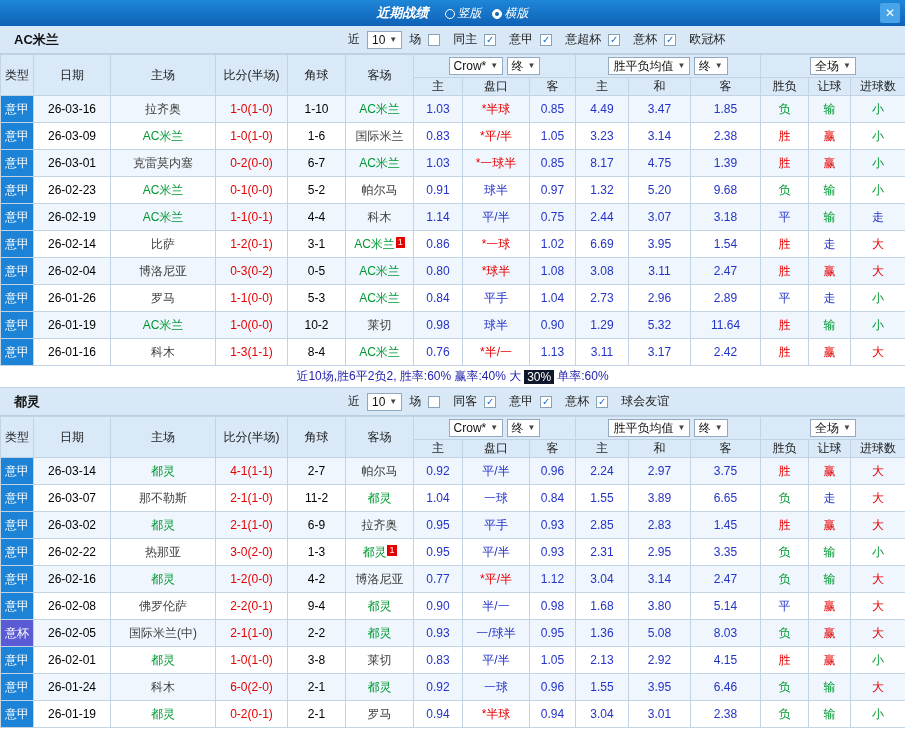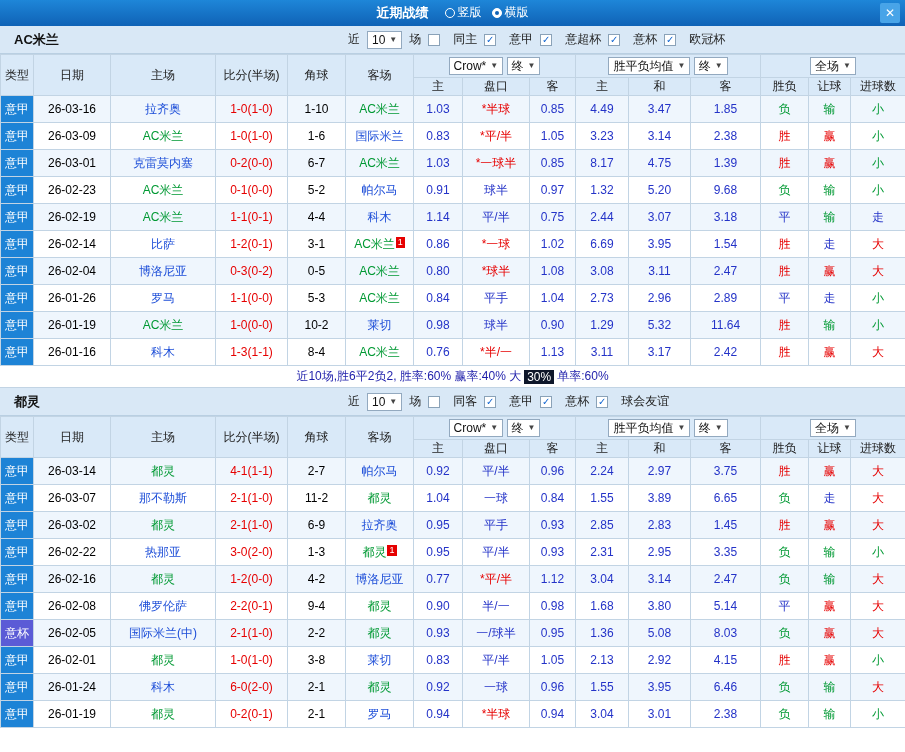--- a/index.html
+++ b/index.html
@@ -2,21 +2,21 @@
 <html><head>
 <meta charset="utf-8">
 <style>
   * { box-sizing: border-box; margin: 0; padding: 0; }
   html,body { width: 905px; height: 752px; overflow: hidden; background: #fff;
     font-family: "Liberation Sans", "DejaVu Sans", sans-serif; font-size: 12px; }
 
   
   .titlebar { height: 26px; background: linear-gradient(180deg,#1e86d8,#0f62b6);
     display: flex; align-items: center; justify-content: center; position: relative; color: #fff; }
-  .title-group { display: flex; align-items: flex-start; }
+  .title-group { display: flex; align-items: flex-end; font-style: italic; }
   .title { font-weight: bold; font-size: 13px; margin-right: 6px; }
   .radio { display: inline-flex; align-items: center; gap: 3px; margin-left: 10px; cursor: pointer; }
   .radio-dot { width: 10px; height: 10px; border: 1px solid #fff; border-radius: 50%;
     display: inline-block; position: relative; }
   .radio-dot.checked { background: #fff; }
   .radio-dot.checked::after { content: ""; position: absolute; left: 2px; top: 2px;
     width: 4px; height: 4px; border-radius: 50%; background: #0f62b6; }
   .close { position: absolute; right: 5px; top: 3px; width: 20px; height: 20px;
     background: #48a4e8; color: #fff; font-weight: bold; font-size: 12px; border-radius: 2px;
     display: flex; align-items: center; justify-content: center; cursor: pointer; }
@@ -44,21 +44,21 @@
   .sub-row th { height: 16px; }
   tbody td { height: 27px; }
   tbody tr.alt { background: #eff6fd; }
   .type-blue { background: #1d83d6; color: #fff; }
   .type-purple { background: #5b5bd6; color: #fff; }
   .c-red { color: #e60000; }
   .c-green { color: #009933; }
   .c-blue { color: #2433c8; }
   .c-navy { color: #000000; }
   .team-focus { color: #009933; }
-  .team-plain { color: #1d4ed8; }
+  .team-plain { color: #404040; }
   .redbadge { display: inline-block; background: #e60000; color: #fff; font-size: 9px;
     line-height: 11px; padding: 0 2px; margin-left: 1px; vertical-align: text-top; }
 
   
   .summary { height: 22px; background: #fff; border-bottom: 1px solid #c2d4e4;
     display: flex; align-items: center; justify-content: center; color: #1d1daa; }
   .badge-green { background: #0f172a; color: #fff; padding: 0 3px; margin: 0 3px; }
 </style>
 </head>
 <body>

